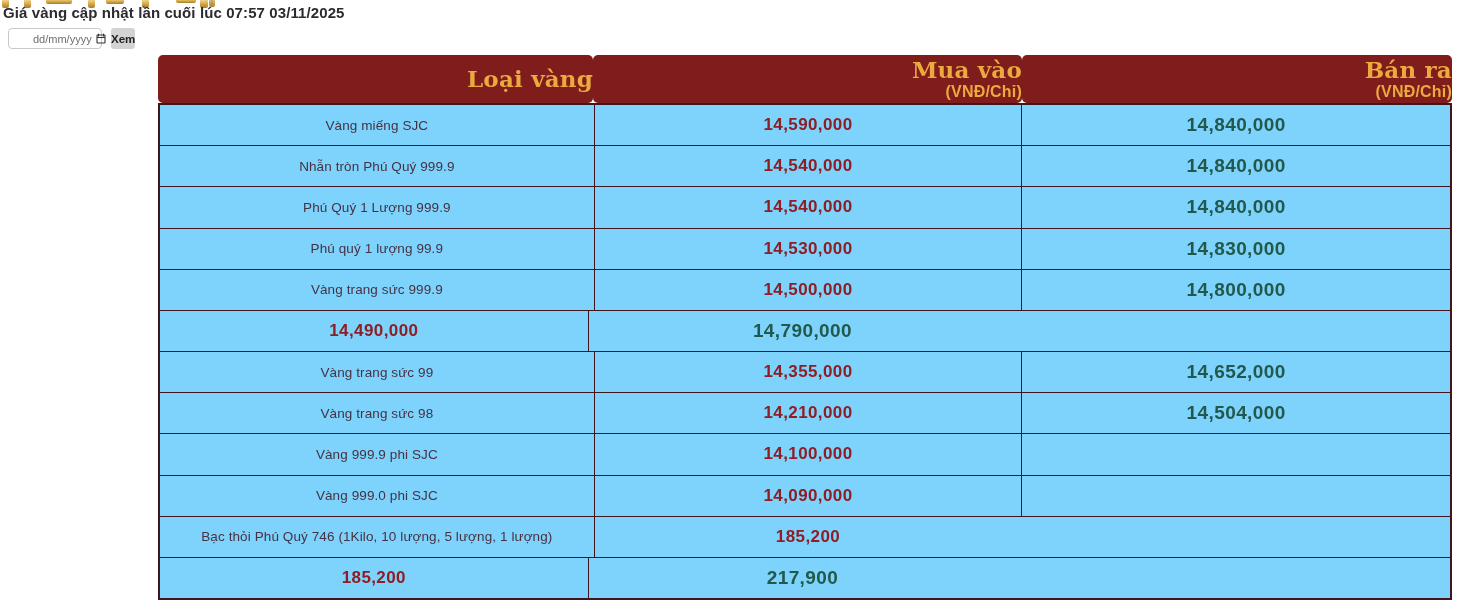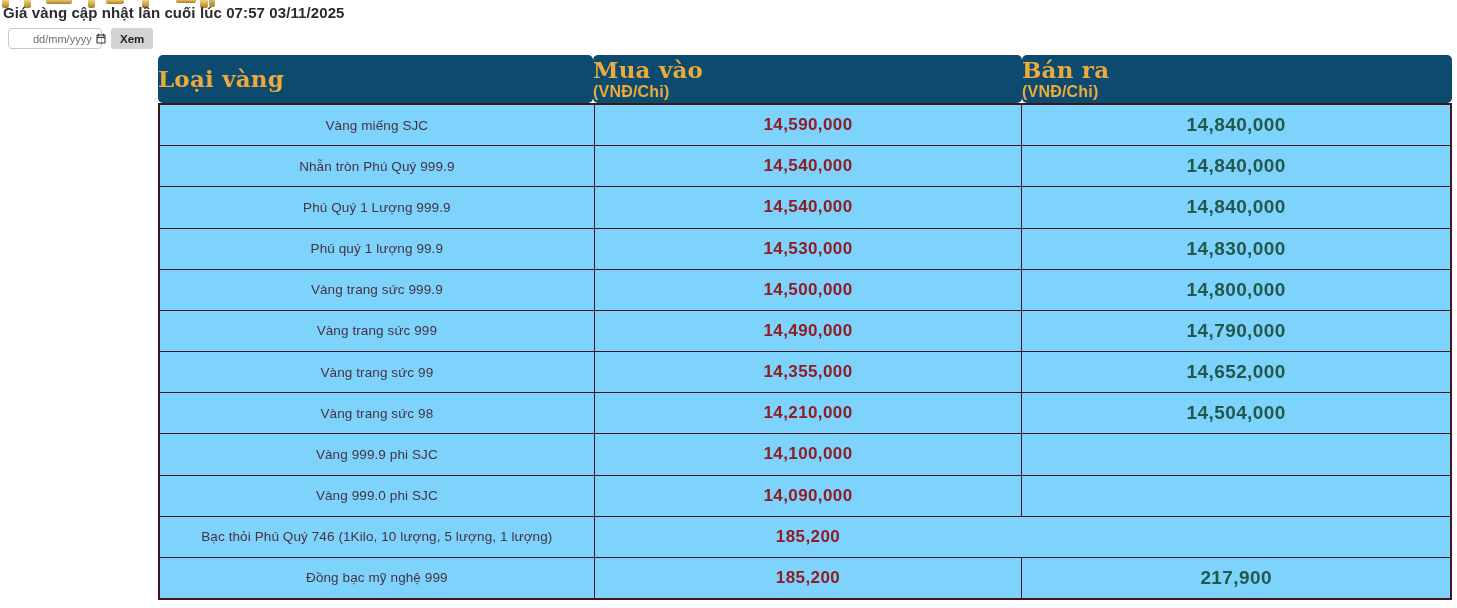--- a/index.html
+++ b/index.html
@@ -36,31 +36,31 @@
     width:94px; height:21px; border:1px solid #c9c9c9; border-radius:4px;
     display:flex; align-items:center; justify-content:space-between; padding:0 24px; background:#fff;
   }
   .date-field input {
     border:none; outline:none; width:62px; font-size:11px; color:#555;
     font-family:"Liberation Sans", sans-serif; background:transparent;
   }
   .date-field input::placeholder { color:#6f6f6f; opacity:1; }
   .cal-icon { display:flex; }
   .view-btn {
-    height:21px; padding:0 9px; background:#d3d3d3; border:none; border-radius:3px;
+    height:21px; padding:0 0; background:#d3d3d3; border:none; border-radius:3px;
     font-size:11.5px; font-weight:700; color:#222; cursor:pointer;
     font-family:"Liberation Sans", sans-serif;
   }
 
   .gold-table { position:absolute; left:158px; top:55px; width:1294px; z-index:1; }
 
   .thead { display:flex; height:48px; }
   .th {
-    background:#0c4a6e; border-radius:5px;
-    display:flex; flex-direction:column; align-items:flex-start; justify-content:center;
+    background:#7f1d1d; border-radius:5px;
+    display:flex; flex-direction:column; align-items:flex-end; justify-content:center;
     color:#eba93e;
   }
   .th .t {
     font-family:"DejaVu Serif","Liberation Serif",serif;
     font-weight:700; font-size:23px; line-height:1.05; letter-spacing:.2px;
   }
   .th .u { font-size:16px; font-weight:700; line-height:1.1; margin-top:1px; letter-spacing:.2px; }
   .col-0 { width:33.62%; }
   .col-1 { width:33.15%; }
   .col-2 { width:33.23%; }
@@ -144,21 +144,20 @@
           <div class="td col-0 name">Phú quý 1 lượng 99.9</div>
           <div class="td col-1 buy">14,530,000</div>
           <div class="td col-2 sell">14,830,000</div>
         </div>
         <div class="tr">
           <div class="td col-0 name">Vàng trang sức 999.9</div>
           <div class="td col-1 buy">14,500,000</div>
           <div class="td col-2 sell">14,800,000</div>
         </div>
         <div class="tr">
-          <div class="td col-0 name">Vàng trang sức 999</div>
           <div class="td col-1 buy">14,490,000</div>
           <div class="td col-2 sell">14,790,000</div>
         </div>
         <div class="tr">
           <div class="td col-0 name">Vàng trang sức 99</div>
           <div class="td col-1 buy">14,355,000</div>
           <div class="td col-2 sell">14,652,000</div>
         </div>
         <div class="tr">
           <div class="td col-0 name">Vàng trang sức 98</div>
@@ -173,20 +172,19 @@
         <div class="tr">
           <div class="td col-0 name">Vàng 999.0 phi SJC</div>
           <div class="td col-1 buy">14,090,000</div>
           <div class="td col-2 sell"></div>
         </div>
         <div class="tr">
           <div class="td col-0 name">Bạc thỏi Phú Quý 746 (1Kilo, 10 lượng, 5 lượng, 1 lượng)</div>
           <div class="td col-1 buy">185,200</div>
         </div>
         <div class="tr">
-          <div class="td col-0 name">Đồng bạc mỹ nghệ 999</div>
           <div class="td col-1 buy">185,200</div>
           <div class="td col-2 sell">217,900</div>
         </div>
       </div>
   </div>
 
 </div>
 
 </body></html>

